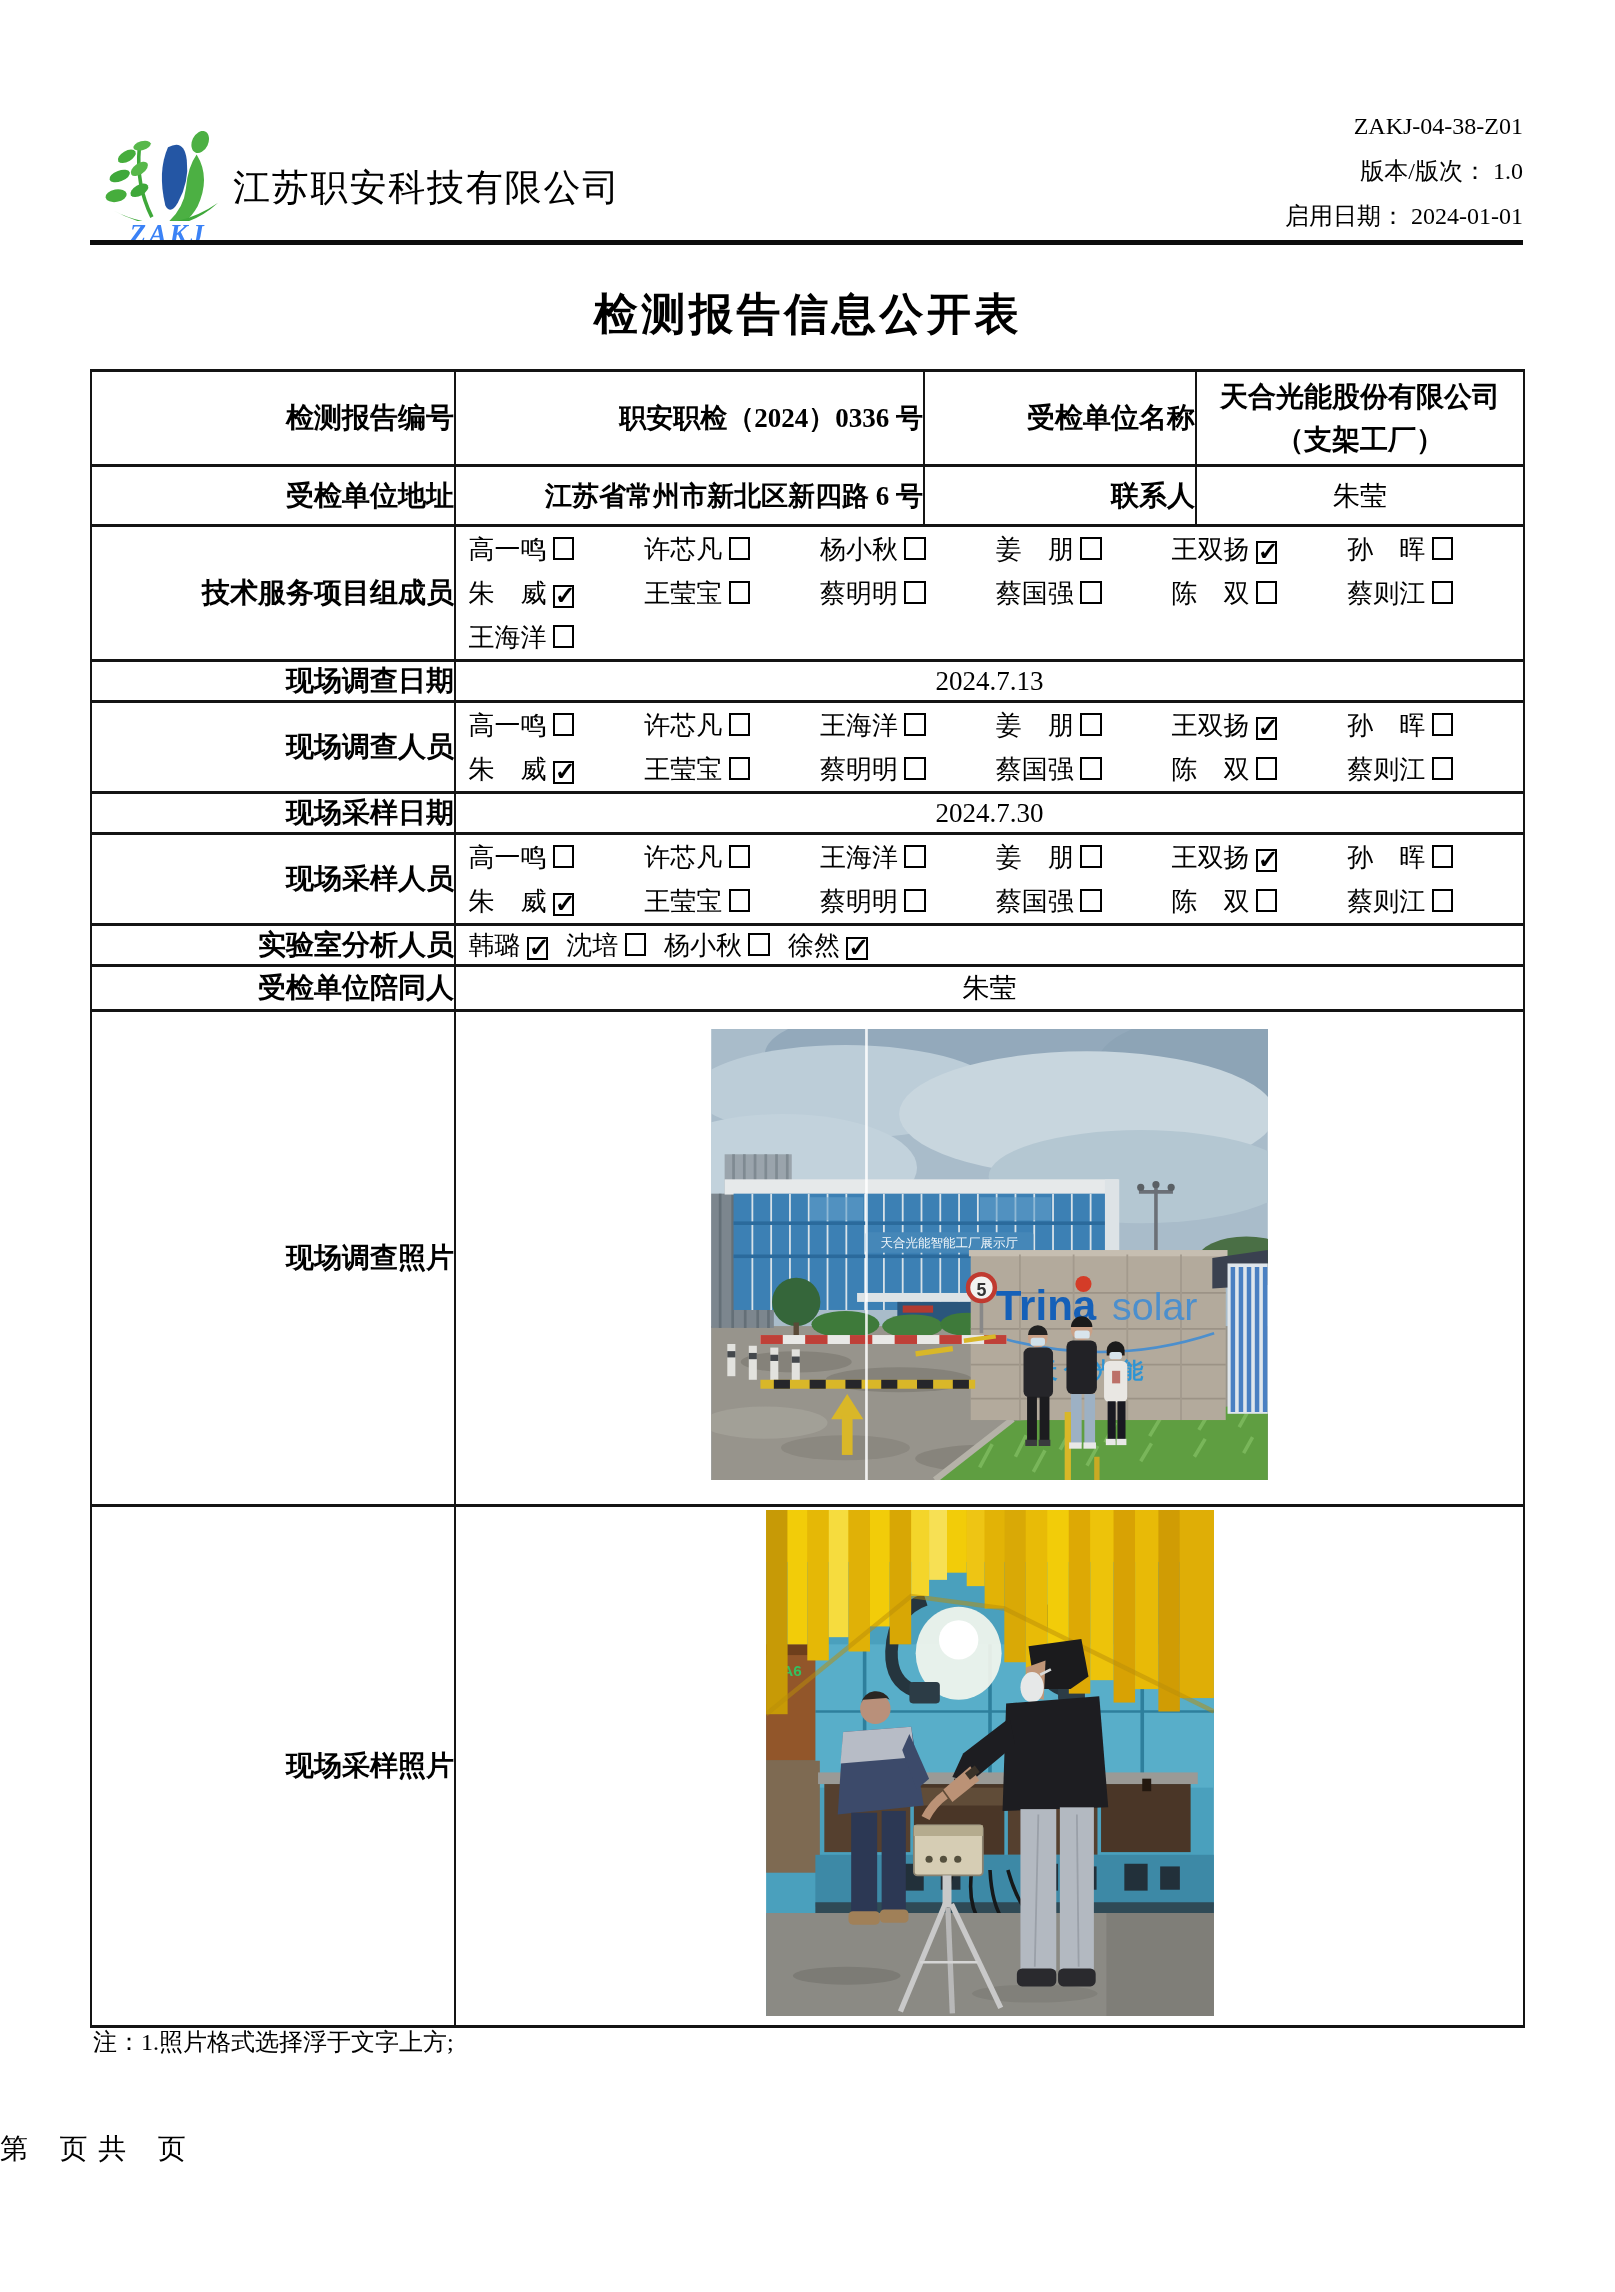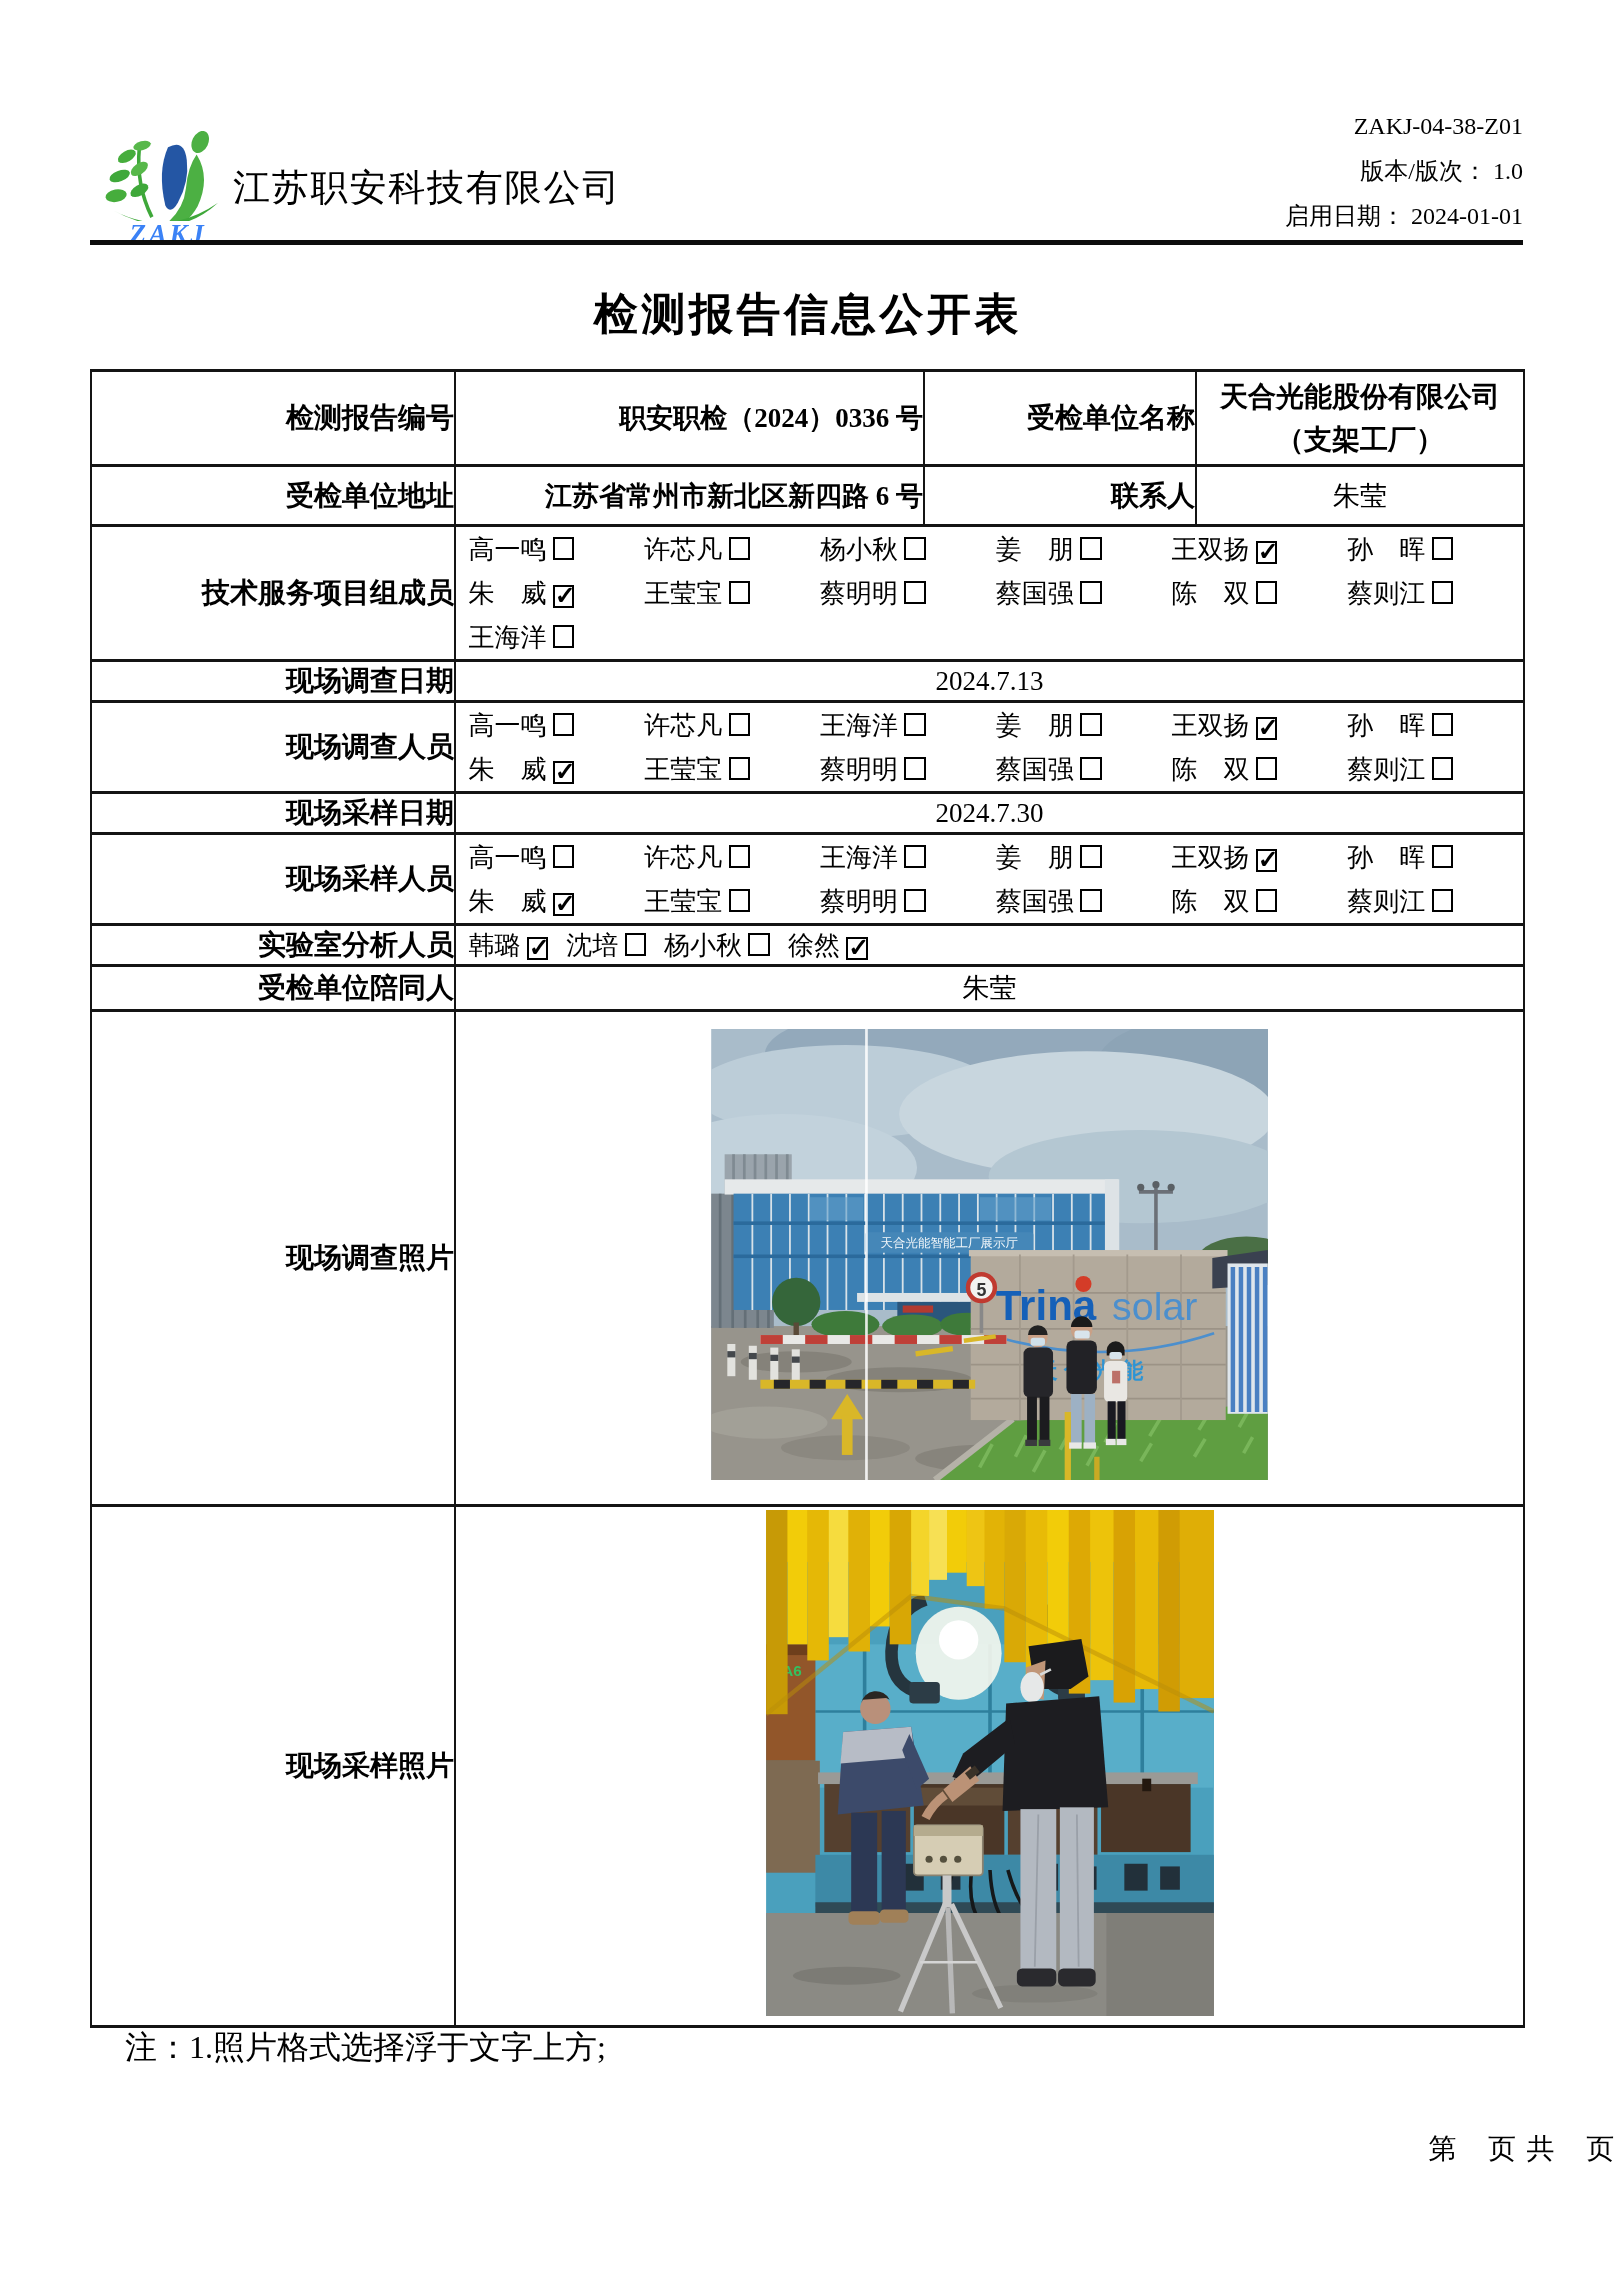--- a/index.html
+++ b/index.html
@@ -39,22 +39,22 @@
   .cb-box {
     display:inline-block; width:21.5px; height:23px; border:2.7px solid #000;
     margin-left:6.3px; vertical-align:-2.7px; text-align:center;
     font-size:25px; line-height:18px; font-weight:bold; overflow:visible;
   }
   
   .photo-cell { text-align:center; }
   .photo-frame { display:inline-block; line-height:0; }
   .photo-svg text { font-family:"Liberation Sans","DejaVu Sans",sans-serif; }
   
-  .doc-note { position:absolute; left:93px; top:2026px; font-size:32px;margin-left:32px; }
-  .page-footer { position:absolute; left:0; top:2130px; width:100%; text-align:right; font-size:28px; letter-spacing:1.8px; }
+  .doc-note { position:absolute; left:93px; top:2026px; font-size:24px; }
+  .page-footer { position:absolute; left:0; top:2130px; width:100%; text-align:left; font-size:28px; letter-spacing:1.8px; }
 </style>
 </head>
 <body>
 
 <div class="page">
 
   <svg class="logo-svg" width="136" height="90" viewBox="0 0 152 100">
     <path d="M58 96 Q40 60 44 18" stroke="#3fa83a" stroke-width="4" fill="none"></path>
     <ellipse cx="30" cy="28" rx="11" ry="6" fill="#46ad3c" transform="rotate(-30 30 28)"></ellipse>
     <ellipse cx="47" cy="16" rx="10" ry="5" fill="#57b84a" transform="rotate(-15 47 16)"></ellipse>

